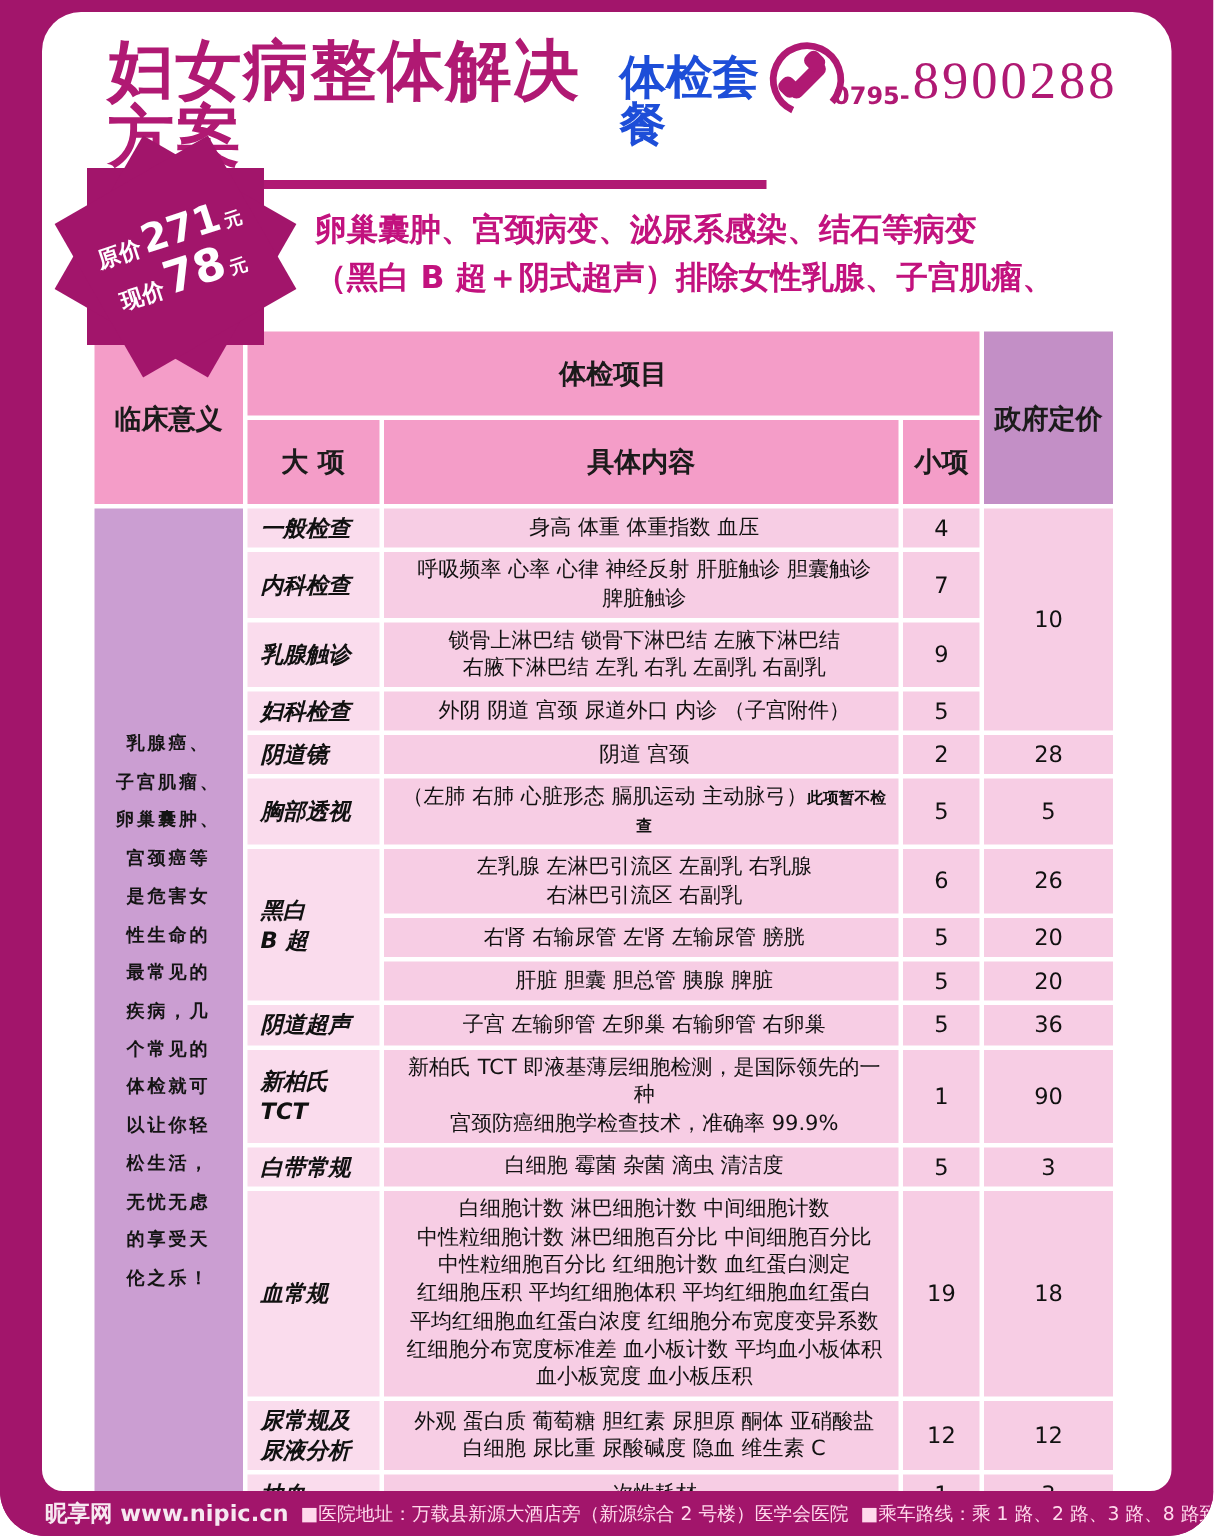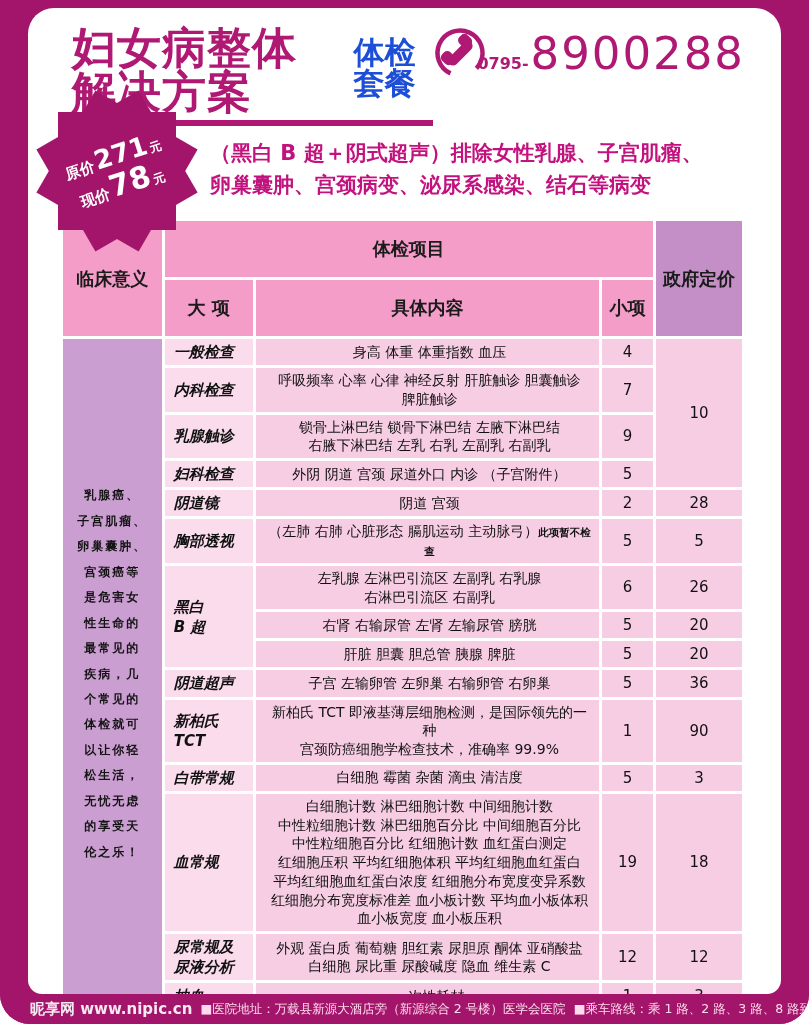--- a/index.html
+++ b/index.html
@@ -7,21 +7,21 @@
   .panel{position:absolute;top:8px;left:28px;right:28px;bottom:30px;background:#ffffff;border-radius:26px 26px 14px 14px;overflow:hidden;}
 
   
   .hdr{display:flex;align-items:flex-start;padding:18px 36px 0 44px;}
   .title-wrap{display:inline-flex;align-items:baseline;border-bottom:6px solid #b01973;padding-bottom:6px;}
   .title-main{font-size:44px;font-weight:900;color:#b01973;letter-spacing:1px;line-height:1;}
   .title-sub{font-size:31px;font-weight:900;color:#1d4ed8;line-height:1;margin-left:20px;}
   .phone{margin-left:auto;display:flex;align-items:center;}
   .phone svg{width:54px;height:54px;}
   .phone-area{font-size:16px;font-weight:700;color:#b01973;align-self:flex-end;margin:0 2px 7px -10px;}
-  .phone-num{font-size:45px;font-weight:400;color:#b01973;letter-spacing:2px;line-height:1;}
+  .phone-num{font-size:35px;font-weight:400;color:#b01973;letter-spacing:2px;line-height:1;font-family:Liberation Serif, serif;}
 
   
   .promo{position:relative;min-height:86px;}
   .burst{position:absolute;left:30px;top:-14px;width:118px;height:118px;z-index:5;}
   .burst .s{position:absolute;inset:0;background:#a2156b;}
   .burst .s2{transform:rotate(30deg);}
   .burst .s3{transform:rotate(60deg);}
   .burst .txt{position:absolute;inset:0;display:flex;flex-direction:column;align-items:center;justify-content:center;transform:rotate(-18deg);color:#fff;font-weight:700;line-height:1.05;}
   .burst .row{display:flex;align-items:baseline;gap:2px;}
   .b-label{font-size:15px;}
@@ -89,22 +89,22 @@
             <span class="b-unit">元</span>
           </div>
           <div class="row">
             <span class="b-label">现价</span>
             <span class="b-val2">78</span>
             <span class="b-unit">元</span>
           </div>
         </div>
       </div>
       <div class="desc">
+        <div>卵巢囊肿、宫颈病变、泌尿系感染、结石等病变</div>
         <div>（黑白 B 超＋阴式超声）排除女性乳腺、子宫肌瘤、</div>
-        <div>卵巢囊肿、宫颈病变、泌尿系感染、结石等病变</div>
       </div>
     </div>
 
     <div class="tbl-wrap">
       <table>
         <colgroup>
             <col class="c1">
             <col class="c2">
             <col class="c3">
             <col class="c4">

